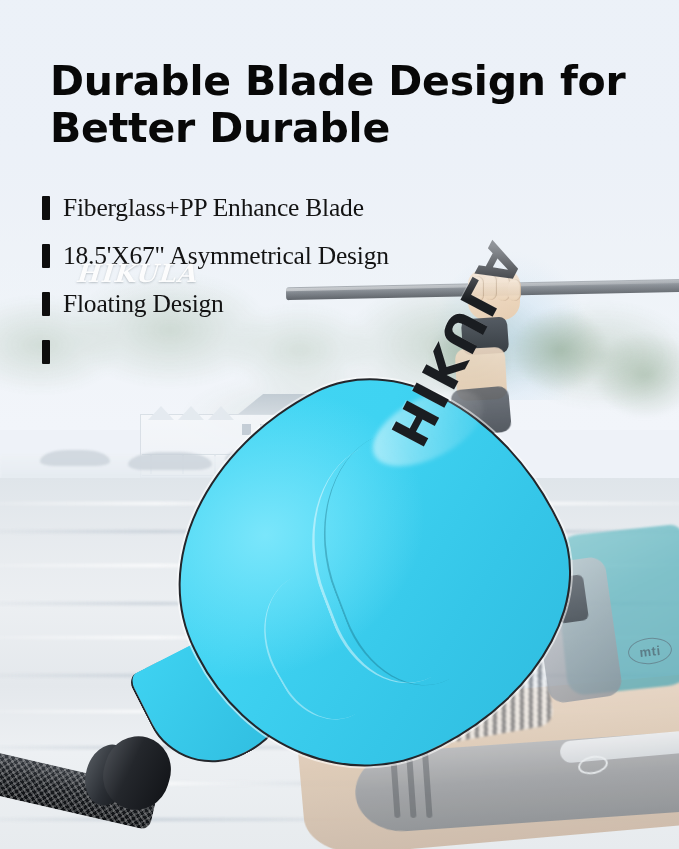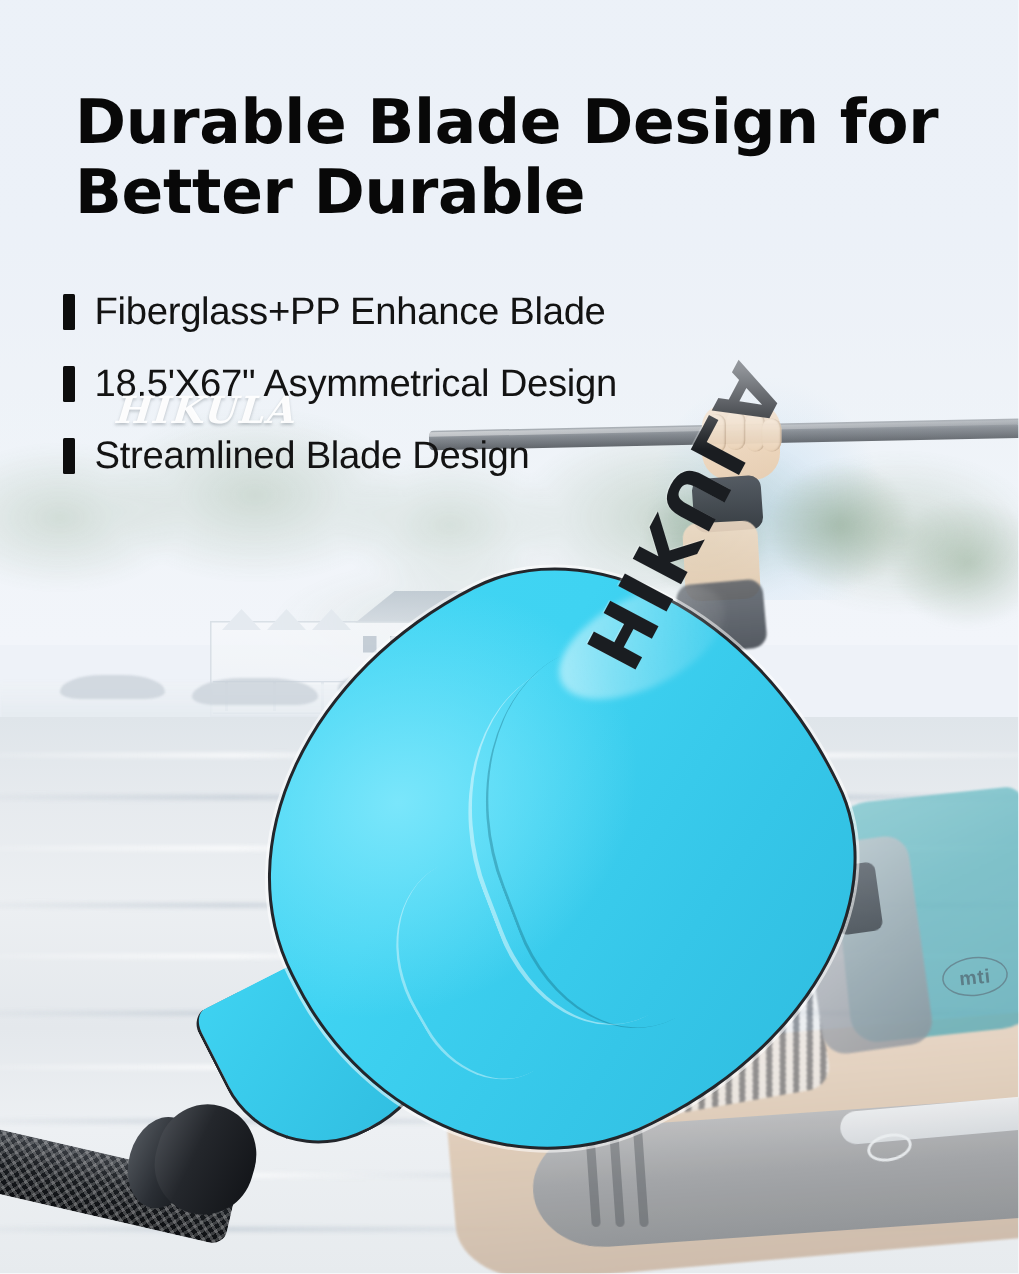--- a/index.html
+++ b/index.html
@@ -326,21 +326,21 @@
   }
   .bullets{position:absolute;left:30px;top:184px;width:620px;}
   .bullet{
     display:flex;align-items:center;
     height:48px;
   }
   .bullet .mark{
     width:8px;height:24px;background:#0d0d0d;flex:0 0 auto;margin-right:13px;border-radius:1px;
   }
   .bullet .txt{
-    font-family:Liberation Sans, sans-serif;
+    font-family:Liberation Serif, serif;
     font-weight:400;
     font-size:25.5px;
     letter-spacing:-.2px;
     color:#131313;
     white-space:nowrap;
   }
   
   .veil{
     position:absolute;left:0;top:0;width:679px;height:300px;
     background:linear-gradient(180deg,rgba(236,241,248,.97) 0%,rgba(236,241,248,.95) 55%,rgba(238,242,248,.55) 82%,rgba(240,244,249,0) 100%);
@@ -462,20 +462,23 @@
       <div class="bullet">
         <div class="mark"></div>
         <div class="txt">Fiberglass+PP Enhance Blade</div>
       </div>
       <div class="bullet">
         <div class="mark"></div>
         <div class="txt">18.5'X67" Asymmetrical Design</div>
       </div>
       <div class="bullet">
         <div class="mark"></div>
-        <div class="txt">Streamlined Blade Design</div>
+        <div class="txt">Floating Design</div>
       </div>
+      <div class="bullet">
+        <div class="mark"></div>
+      </div>
     </div>
   </div>
 
   <div class="watermark">HIKULA</div>
 
 </div>
 
 </body></html>

